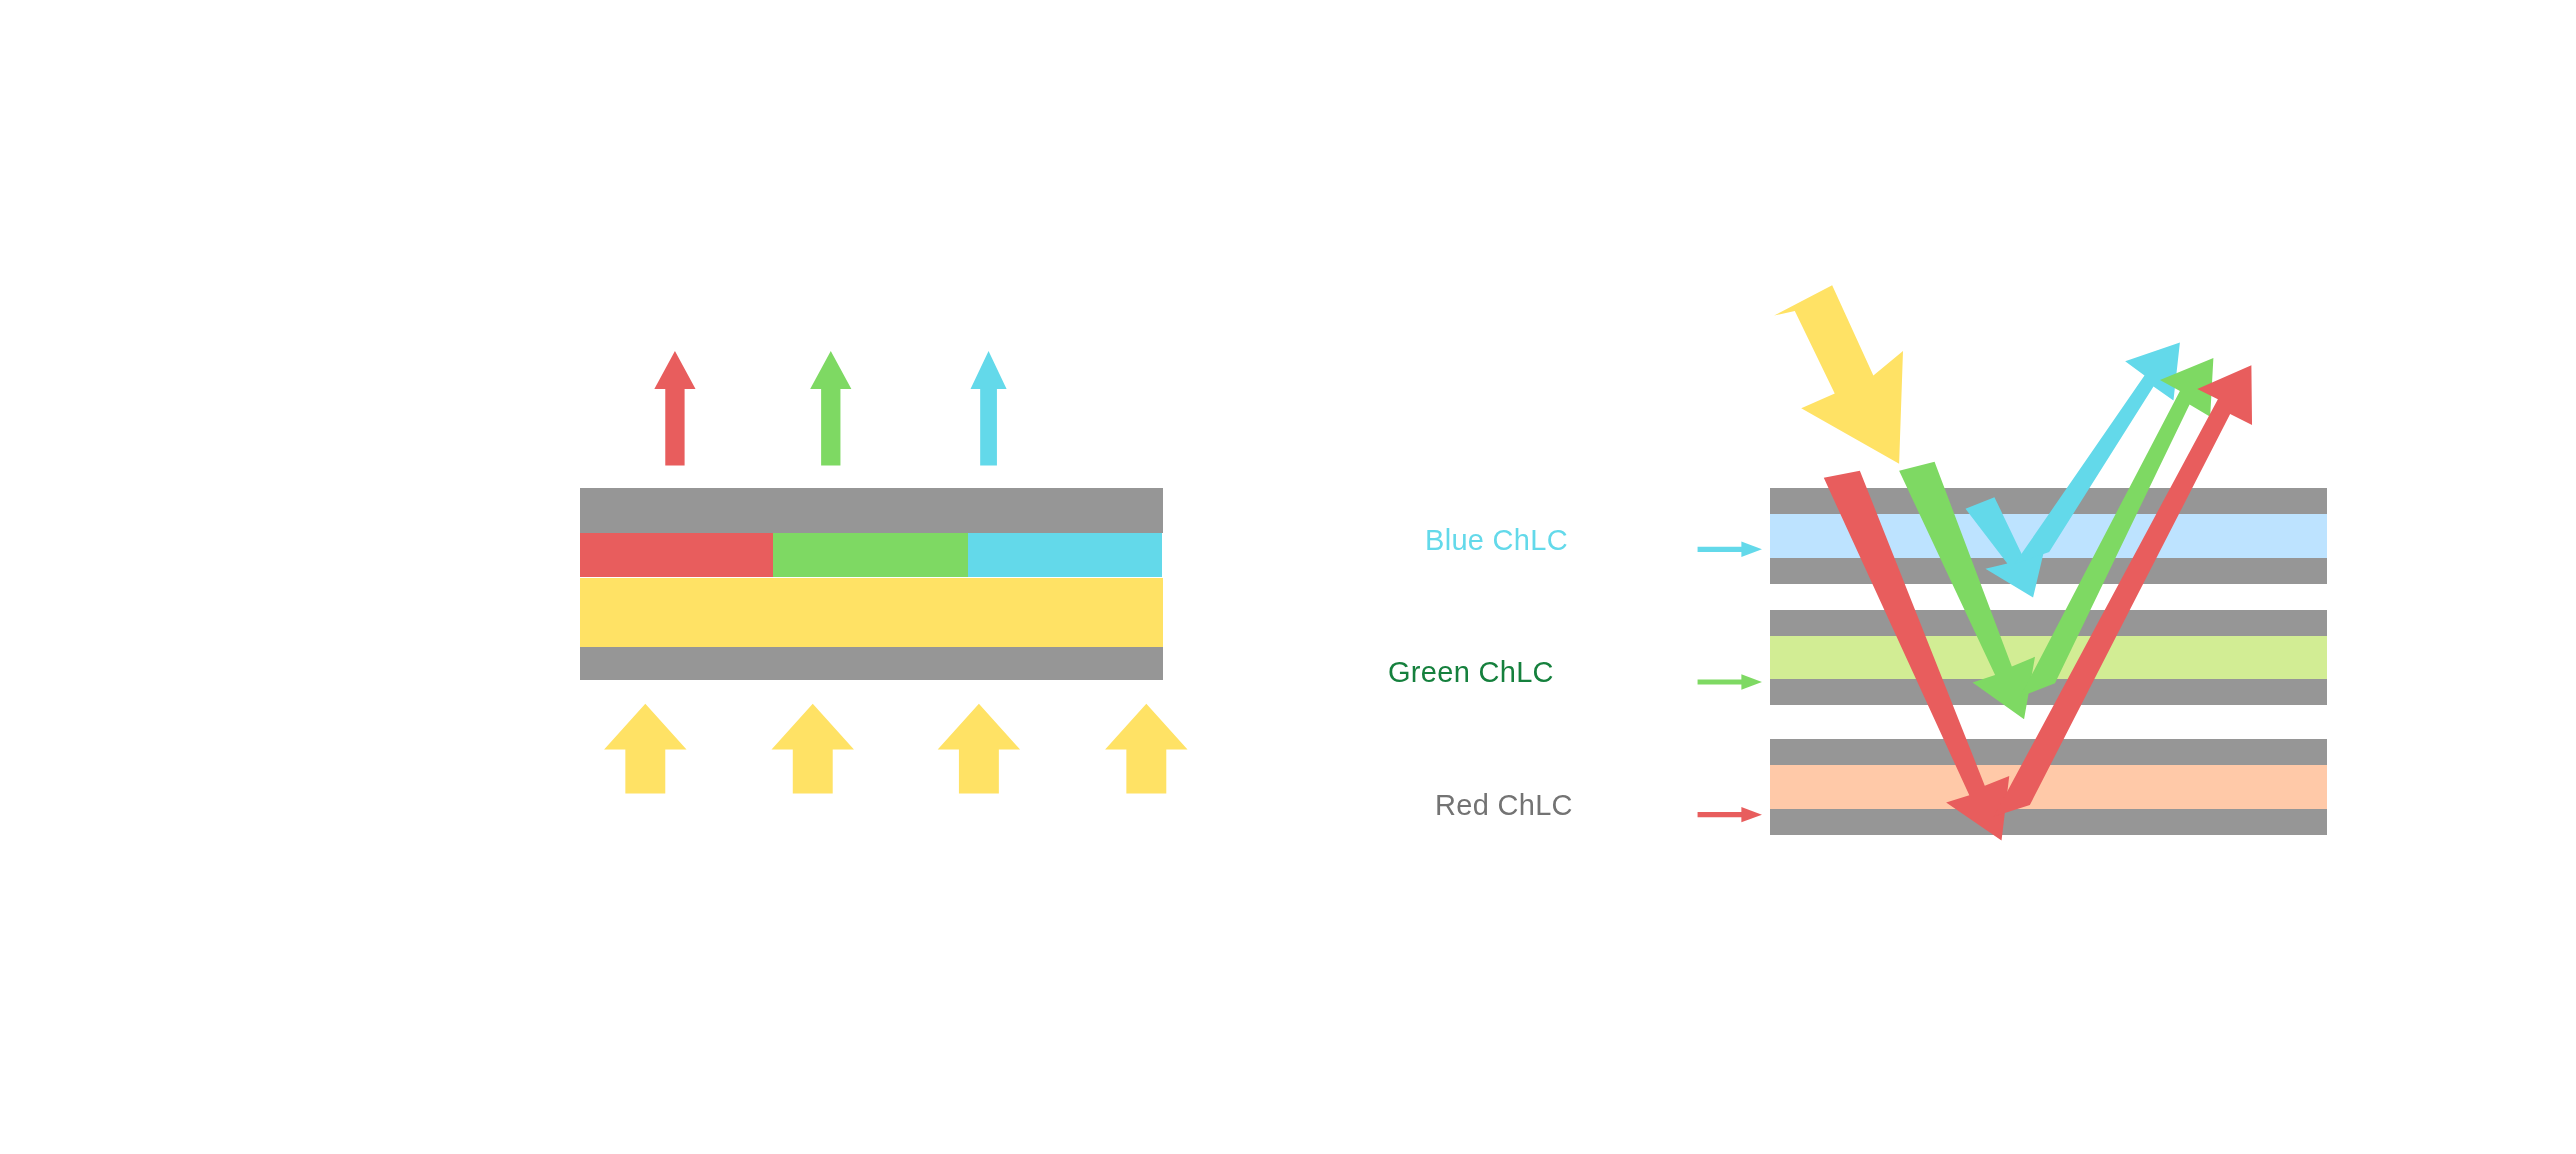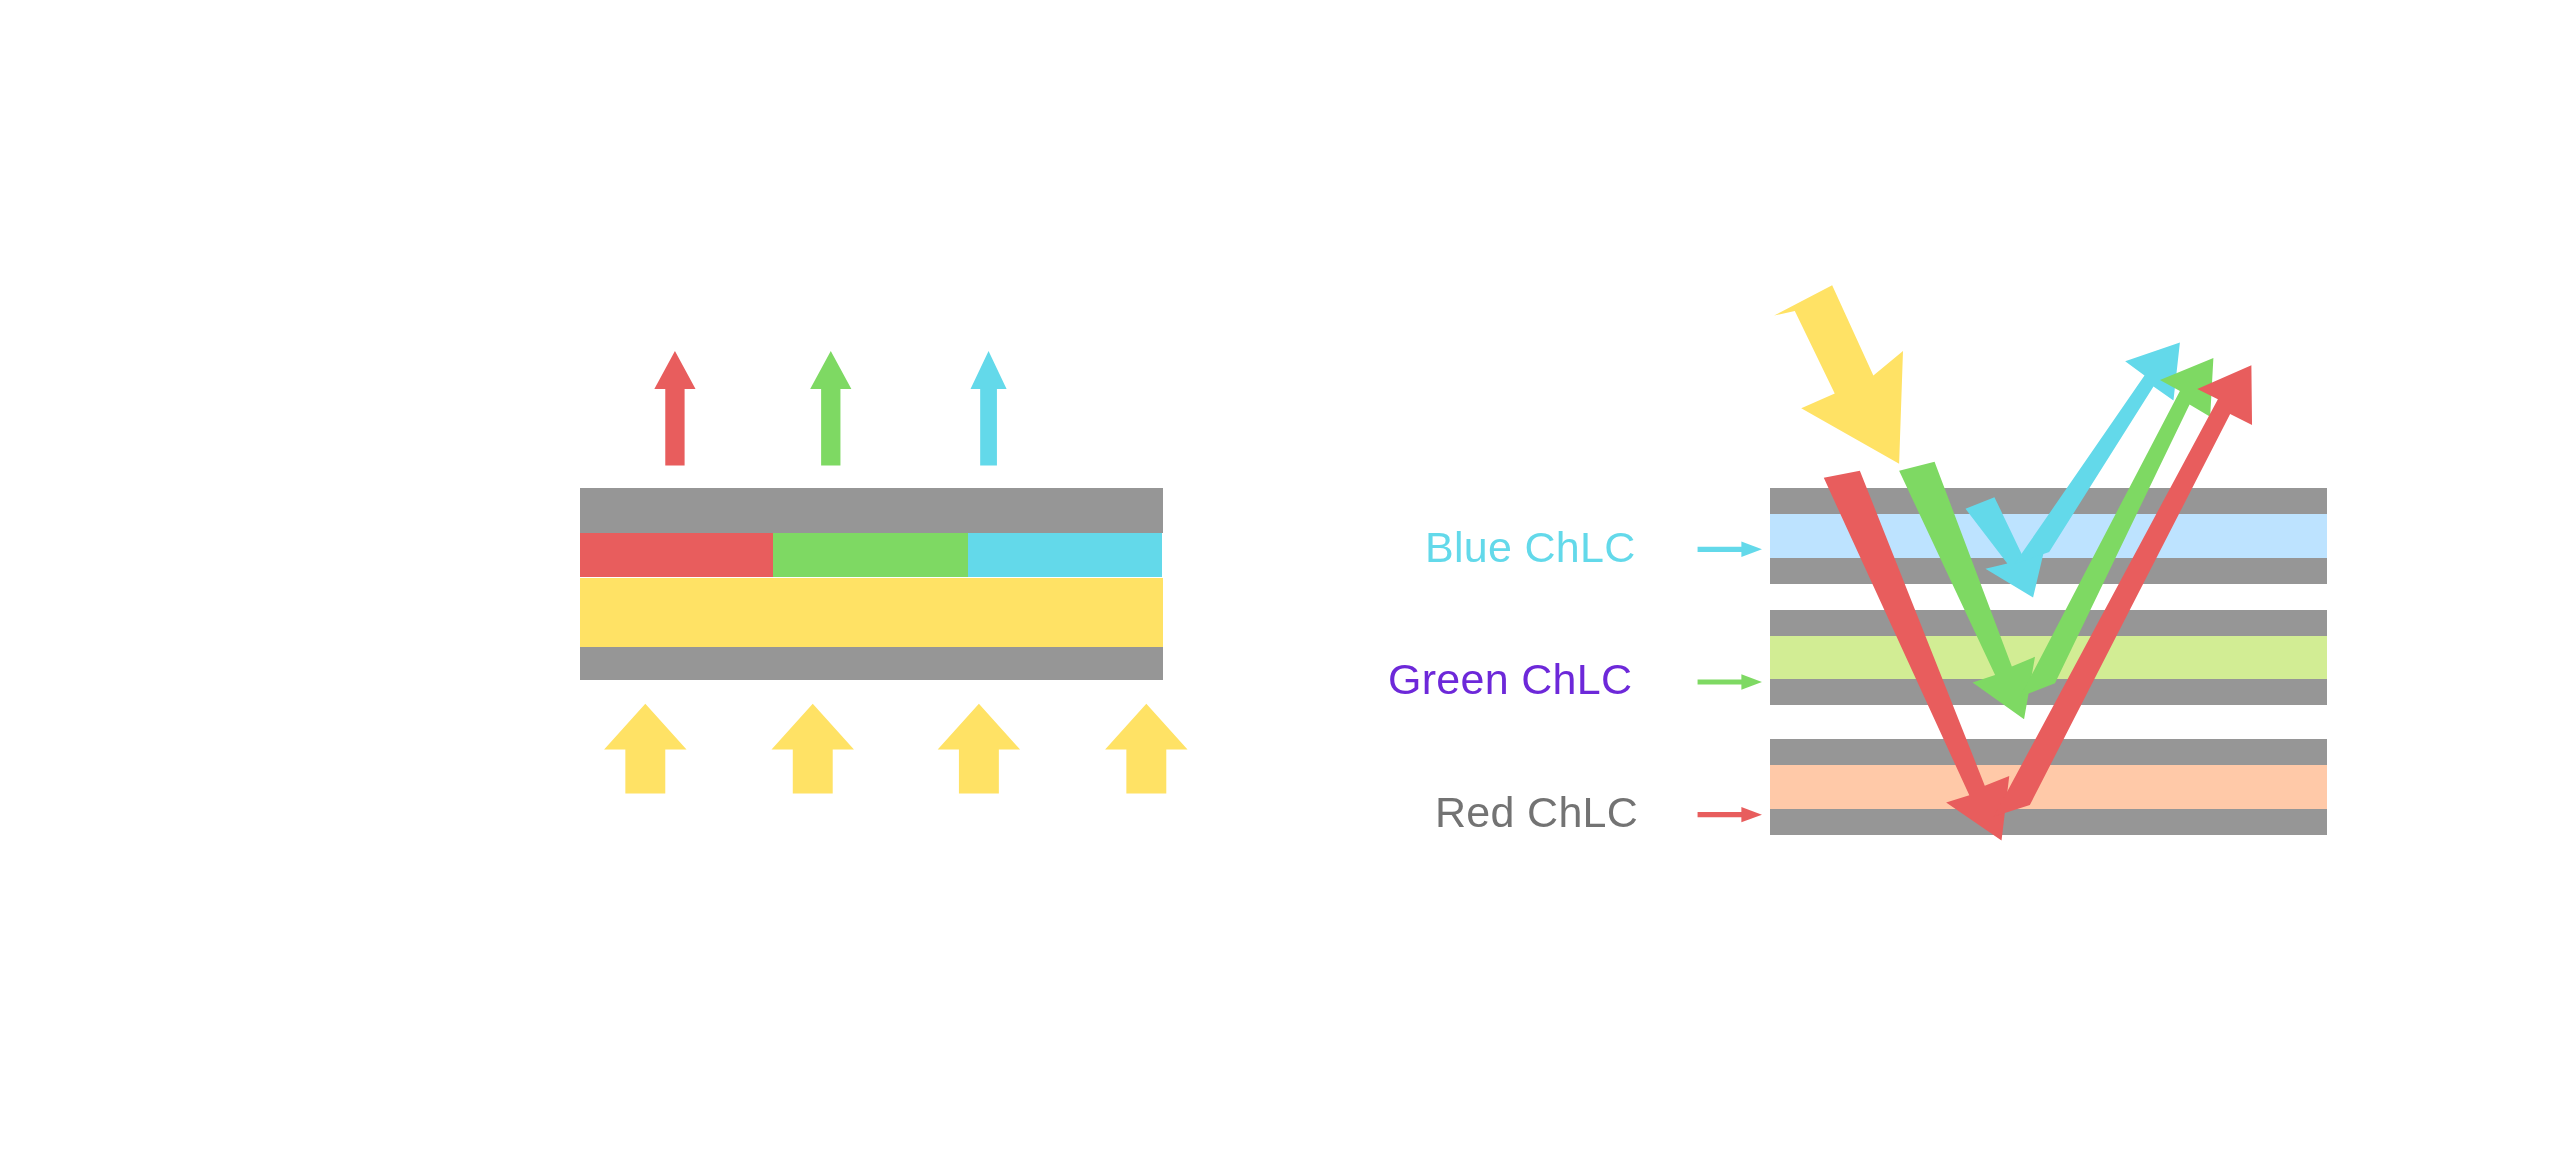--- a/index.html
+++ b/index.html
@@ -1,21 +1,21 @@
 <!DOCTYPE html>
 <html style="font-size:10.3px"><head>
 <meta charset="utf-8">
 <style>
   html,body{margin:0;padding:0;}
   body{width:2576px;height:1154px;background:#fff;
        font-family:"Liberation Sans",sans-serif;overflow:hidden;}
   #stage{position:relative;width:2576px;height:1154px;}
   .abs{position:absolute;}
   .band{position:absolute;}
-  .lbl{position:absolute;white-space:nowrap;font-size:43px;letter-spacing:0.3px;
+  .lbl{position:absolute;white-space:nowrap;font-size:29px;letter-spacing:0.3px;
        line-height:1;font-weight:400;}
   svg{position:absolute;left:0;top:0;width:2576px;height:1154px;overflow:visible;}
 </style>
 </head>
 <body>
 
 <div id="stage">
 
   <div class="abs" style="left:0;top:0;width:1288px;height:1154px;">
 
@@ -63,21 +63,21 @@
 
     <div class="band" style="left:1770px;top:610px;width:557px;height:26px;background:#969696;"></div>
     <div class="band" style="left:1770px;top:636px;width:557px;height:44px;background:#d2ed94;"></div>
     <div class="band" style="left:1770px;top:679px;width:557px;height:26px;background:#969696;"></div>
 
     <div class="band" style="left:1770px;top:739px;width:557px;height:26px;background:#969696;"></div>
     <div class="band" style="left:1770px;top:765px;width:557px;height:44px;background:#ffc9a8;"></div>
     <div class="band" style="left:1770px;top:809px;width:557px;height:26px;background:#969696;"></div>
 
     <div class="lbl" style="left:1425px;top:526px;color:#63d9ea;">Blue ChLC</div>
-    <div class="lbl" style="left:1388px;top:658px;color:#6d28d9;">Green ChLC</div>
+    <div class="lbl" style="left:1388px;top:658px;color:#15803d;">Green ChLC</div>
     <div class="lbl" style="left:1435px;top:791px;color:#737373;">Red ChLC</div>
 
     <svg viewBox="0 0 4000 1792">
 
       <g>
         <line x1="2636" y1="853" x2="2710" y2="853" stroke="#63d9ea" stroke-width="8"></line>
         <polygon fill="#63d9ea" points="2736,853 2704,841 2704,865"></polygon>
       </g>
       <g>
         <line x1="2636" y1="1059" x2="2710" y2="1059" stroke="#7ed963" stroke-width="8"></line>

